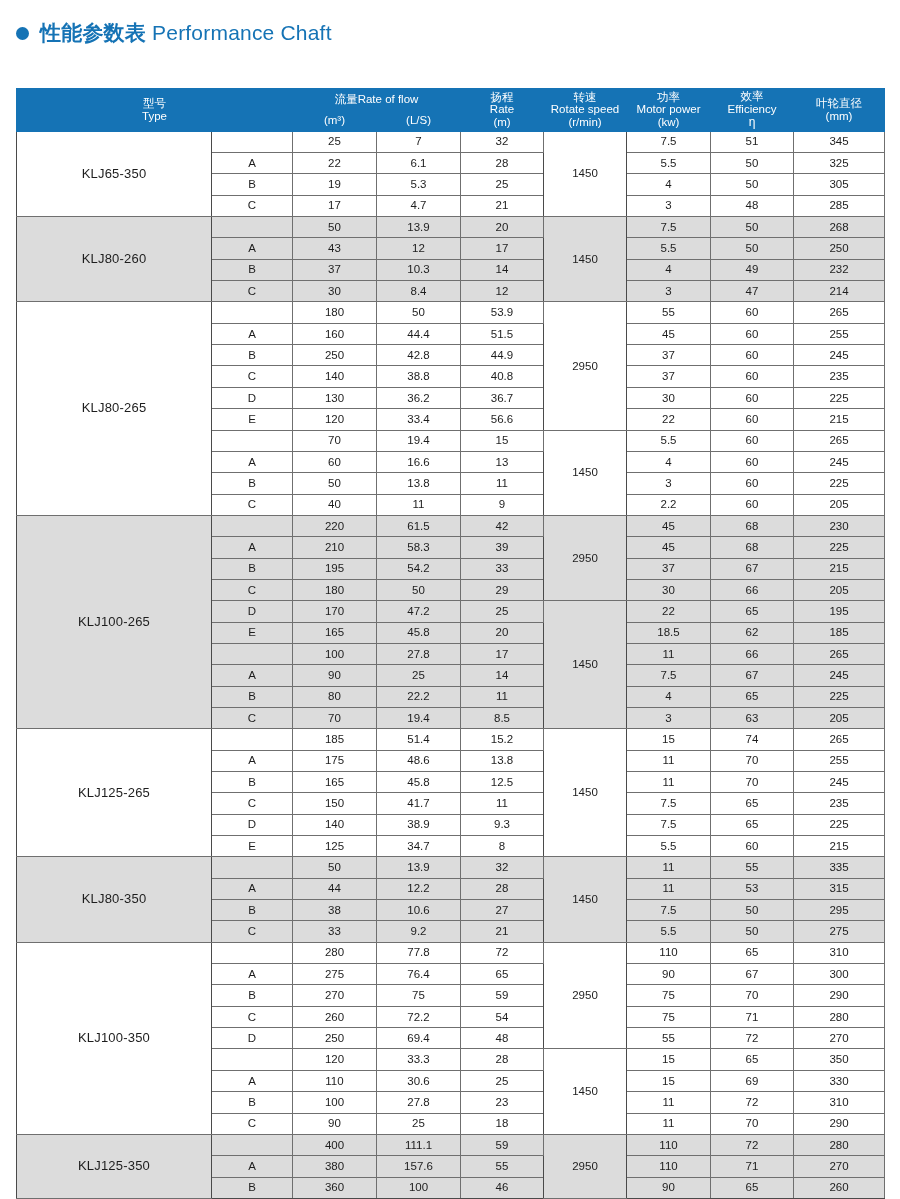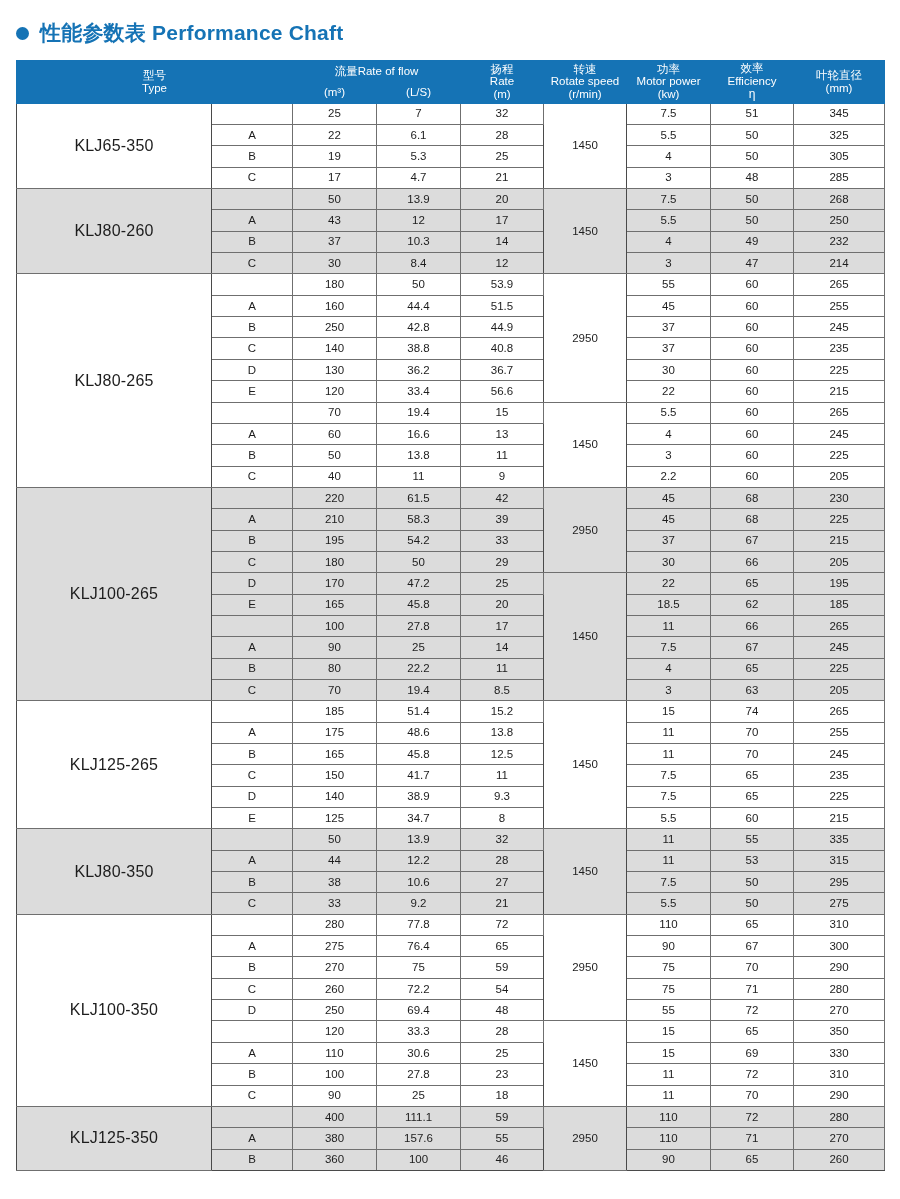--- a/index.html
+++ b/index.html
@@ -18,30 +18,31 @@
     height:34px;box-sizing:content-box;
   }
   .title-dot{
     width:13px;height:13px;border-radius:50%;
     background:#1573b5;display:inline-block;margin-right:11px;flex:0 0 auto;
   }
   .title-text{
     font-size:21px;color:#1573b5;letter-spacing:.2px;white-space:nowrap;
   }
   .title-text .cn{font-weight:bold;text-align:center;}
-  .title-text .en{font-weight:bold;}
+  .title-text .en{font-weight:normal;}
 
   
   .tbl-wrap{padding:0 16px;}
   table.perf{
     width:868px;
     border-collapse:collapse;
     table-layout:fixed;
     font-size:11.5px;
     color:#1d1d1d;
+    margin-top:28px;
   }
   table.perf td,table.perf th{
     border:1px solid #6f6f6f;
     text-align:center;
     vertical-align:middle;
     padding:0;
     line-height:1.12;
     height:20.35px;
     overflow:hidden;
     white-space:nowrap;
@@ -59,21 +60,21 @@
   thead .h-bot{height:31px;}
   .hz{display:block;}
   .hz.cn{font-size:11.5px;}
   .hz.en{font-size:11.5px;}
   .hz.un{font-size:11.5px;}
   .hz.eta{font-size:12px;}
 
   
   tbody tr td{background:#ffffff;}
   tbody tr.alt td{background:#dcdcdc;}
-  td.typecell{font-size:16px;letter-spacing:.2px;}
+  td.typecell{font-size:13px;letter-spacing:.2px;}
   td.speedcell{font-size:11.5px;}
   td.varcell{font-size:11.5px;}
 
   
   tbody tr.grp-start td{border-top:1.6px solid #4a4a4a;}
   tbody tr:last-child td{border-bottom:1.6px solid #4a4a4a;}
   table.perf tbody td.typecell,
   table.perf tbody td.speedcell{border-left-color:#4a4a4a;border-right-color:#4a4a4a;}
 </style>
 </head>

